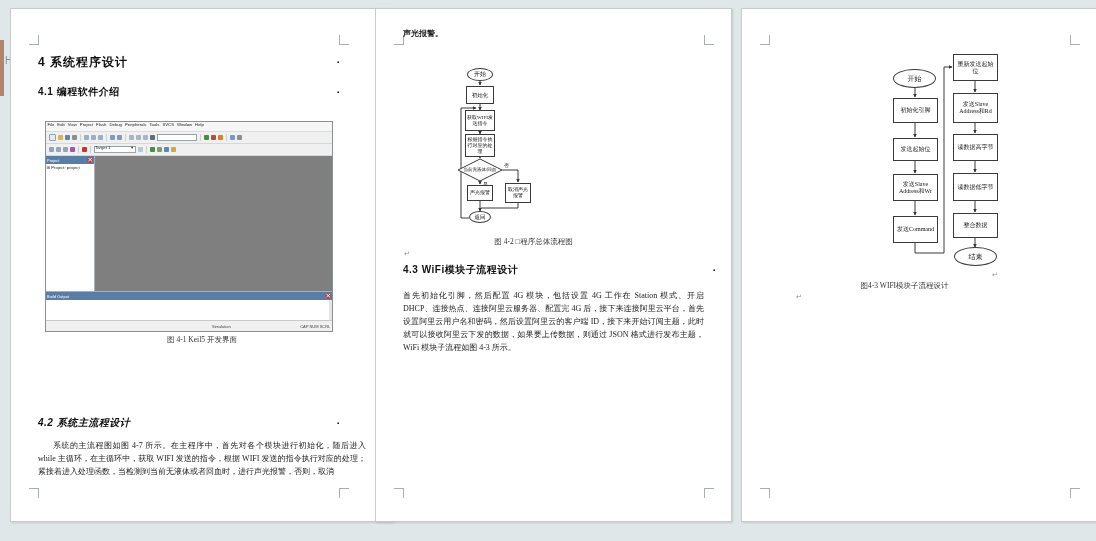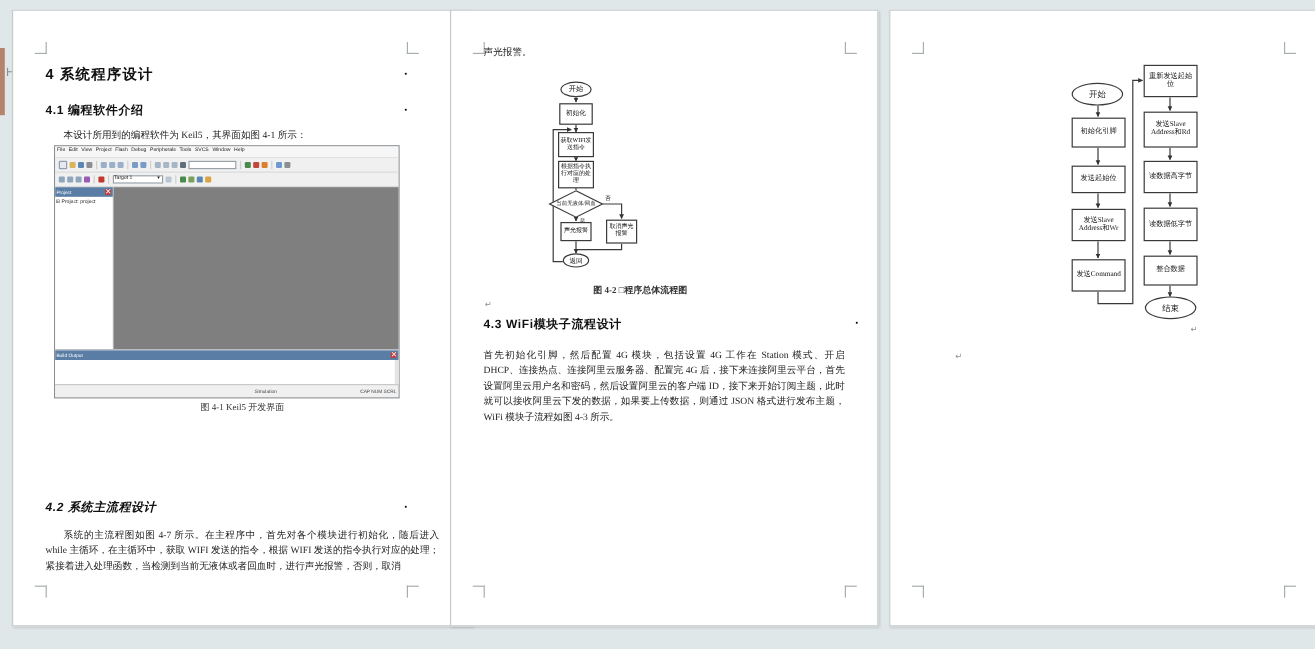--- a/index.html
+++ b/index.html
@@ -76,21 +76,20 @@
     <div class="cm tr"></div>
     <div class="cm bl"></div>
     <div class="cm br"></div>
 
     <div class="h1t" style="left:27px;top:45px;">4 系统程序设计</div>
     <div class="hdot" style="left:326px;top:50px;">▪</div>
 
     <div class="h2t" style="left:27px;top:76px;">4.1 编程软件介绍</div>
     <div class="hdot" style="left:326px;top:80px;">▪</div>
 
-    <div class="para ind" style="top:97px;">本设计所用到的编程软件为 Keil5，其界面如图 4-1 所示：</div>
 
     <div class="keil">
       <div class="kmenu">
         <div class="kscale">
           <span>File</span><span>Edit</span><span>View</span><span>Project</span><span>Flash</span><span>Debug</span><span>Peripherals</span><span>Tools</span><span>SVCS</span><span>Window</span><span>Help</span>
         </div>
       </div>
       <div class="ktb ktb1">
         <span class="kic" style="background:#e8e8ee;border:1px solid #8ea0b5;"></span>
         <span class="kic" style="background:#d9b25a;"></span>
@@ -169,21 +168,21 @@
 
     <div class="para ind" style="top:430px;">系统的主流程图如图 4-7 所示。在主程序中，首先对各个模块进行初始化，随后进入 while 主循环，在主循环中，获取 WIFI 发送的指令，根据 WIFI 发送的指令执行对应的处理；紧接着进入处理函数，当检测到当前无液体或者回血时，进行声光报警，否则，取消</div>
   </div>
 
   <div class="page" id="page2" style="left:375px;">
     <div class="cm tl"></div>
     <div class="cm tr"></div>
     <div class="cm bl"></div>
     <div class="cm br"></div>
 
-    <div class="para" style="top:28px;">声光报警。</div>
+    <div class="para" style="top:18px;font-weight:bold;">声光报警。</div>
 
     <svg class="flow-svg" width="355" height="512">
       <defs>
         <marker id="ah2" markerWidth="5" markerHeight="5" refX="3.5" refY="2" orient="auto">
           <path d="M0,0 L4,2 L0,4 z" fill="#333"></path>
         </marker>
       </defs>
       <g stroke="#3a3a3a" stroke-width="1" fill="none">
         <path d="M104,72 V76" marker-end="url(#ah2)"></path>
         <path d="M104,95 V101" marker-end="url(#ah2)"></path>
@@ -201,21 +200,21 @@
     <div class="fb" style="left:90px;top:77px;width:28px;height:18px;font-size:5.5px;">初始化</div>
     <div class="fb" style="left:89px;top:101px;width:30px;height:21px;">获取WIFI发送指令</div>
     <div class="fb" style="left:89px;top:125px;width:30px;height:23px;">根据指令执行对应的处理</div>
     <div class="flab" style="left:84px;top:158px;width:40px;text-align:center;font-size:4.5px;white-space:nowrap;">当前无液体/回血</div>
     <div class="flab" style="left:107px;top:172px;">是</div>
     <div class="flab" style="left:128px;top:153px;">否</div>
     <div class="fb" style="left:91px;top:176px;width:26px;height:16px;">声光报警</div>
     <div class="fb" style="left:129px;top:174px;width:26px;height:20px;">取消声光报警</div>
     <div class="fo" style="left:93px;top:202px;width:22px;height:12px;font-size:5.5px;">返回</div>
 
-    <div class="cap" style="top:228px;padding-right:40px;font-weight:bold;">图 4-2 □程序总体流程图</div>
+    <div class="cap" style="top:228px;padding-right:40px;">图 4-2 □程序总体流程图</div>
     <div class="rmark" style="left:28px;top:241px;">↵</div>
 
     <div class="h2t" style="left:27px;top:254px;">4.3 WiFi模块子流程设计</div>
     <div class="hdot" style="left:337px;top:258px;">▪</div>
 
     <div class="para" style="top:280px;">首先初始化引脚，然后配置 4G 模块，包括设置 4G 工作在 Station 模式、开启 DHCP、连接热点、连接阿里云服务器、配置完 4G 后，接下来连接阿里云平台，首先设置阿里云用户名和密码，然后设置阿里云的客户端 ID，接下来开始订阅主题，此时就可以接收阿里云下发的数据，如果要上传数据，则通过 JSON 格式进行发布主题，WiFi 模块子流程如图 4-3 所示。</div>
   </div>
 
   <div class="page" id="page3" style="left:741px;">
     <div class="cm tl"></div>
@@ -249,16 +248,17 @@
     <div class="fb" style="left:151px;top:207px;width:45px;height:27px;font-size:6px;line-height:7px;">发送Command</div>
 
     <div class="fb" style="left:211px;top:45px;width:45px;height:27px;font-size:6px;line-height:7px;">重新发送起始位</div>
     <div class="fb" style="left:211px;top:84px;width:45px;height:30px;font-size:6px;line-height:7px;">发送Slave Address和Rd</div>
     <div class="fb" style="left:211px;top:125px;width:45px;height:27px;font-size:6px;line-height:7px;">读数据高字节</div>
     <div class="fb" style="left:211px;top:164px;width:45px;height:28px;font-size:6px;line-height:7px;">读数据低字节</div>
     <div class="fb" style="left:211px;top:204px;width:45px;height:25px;font-size:6px;line-height:7px;">整合数据</div>
     <div class="fo" style="left:212px;top:238px;width:43px;height:19px;font-size:7px;">结束</div>
 
     <div class="rmark" style="left:250px;top:262px;">↵</div>
+    <div class="cap" style="top:272px;padding-right:30px;">图4-3 WIFI模块子流程设计</div>
     <div class="rmark" style="left:54px;top:284px;">↵</div>
   </div>
 
 </div>
 
 </body></html>

